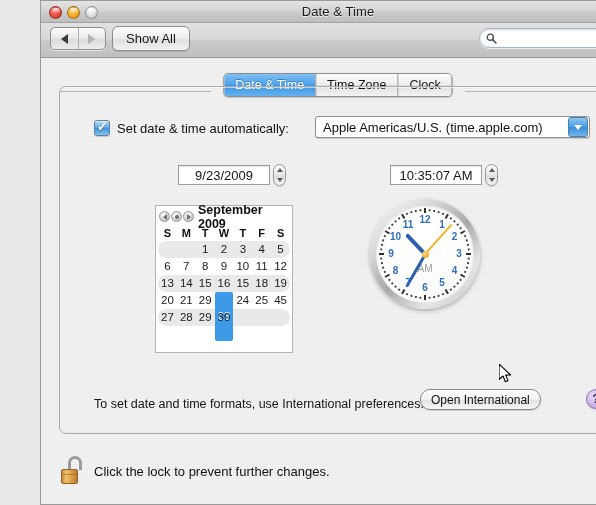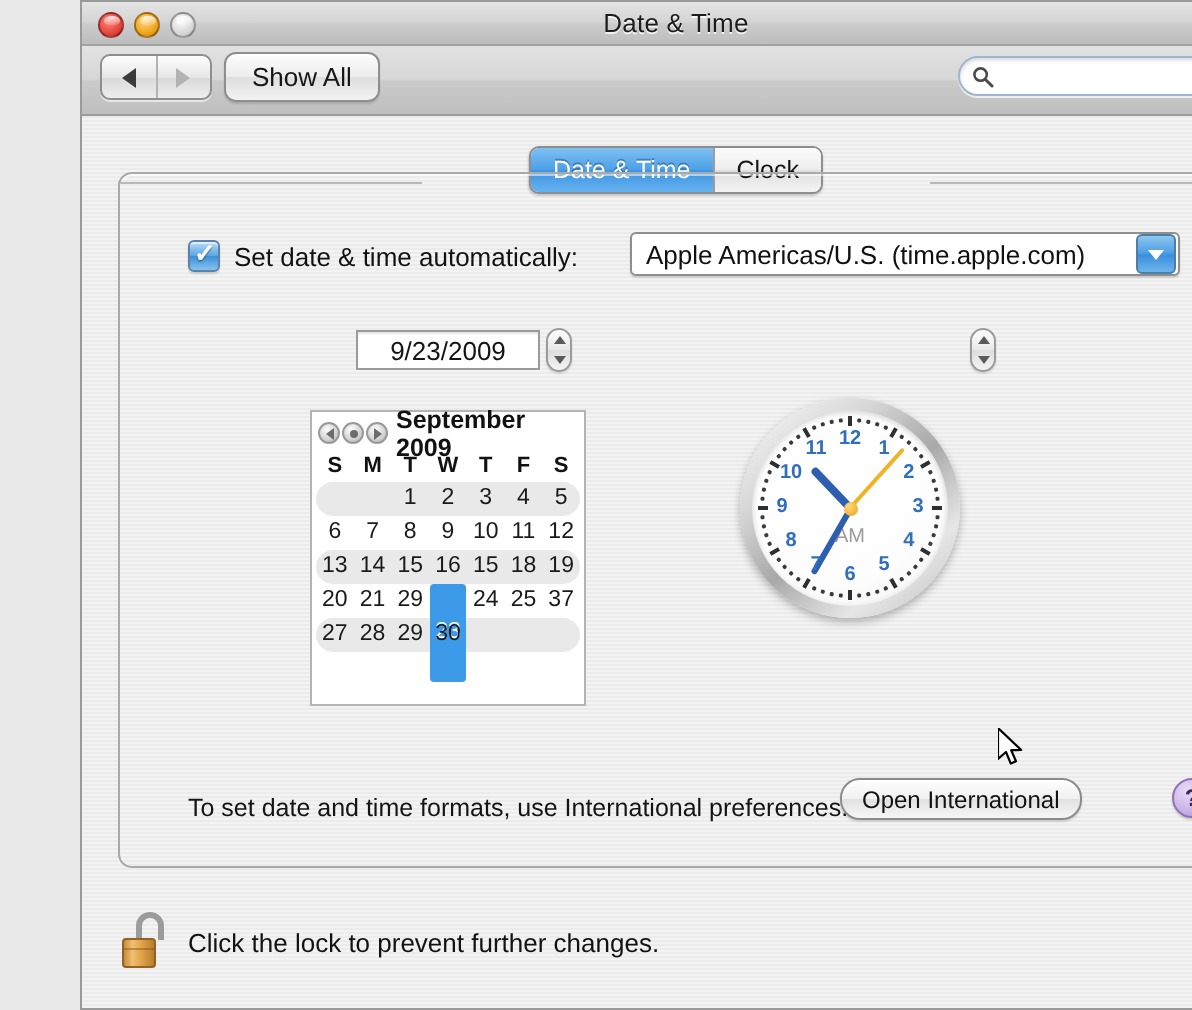--- a/index.html
+++ b/index.html
@@ -499,20 +499,23 @@
     </div>
 
     <div class="tabbar">
       <div class="tabrule" style="left:18px; width:152px;"></div>
       <div class="tabrule" style="right:18px; width:152px;"></div>
       <div class="tabs">
         <div class="tab active">
           <span>Date &amp; Time</span>
         </div>
         <div class="tab">
+          <span>Time Zone</span>
+        </div>
+        <div class="tab">
           <span>Clock</span>
         </div>
       </div>
     </div>
 
     <div class="panel">
 
       <div class="auto-row">
         <div class="checkbox">
           <span class="mark">✓</span>
@@ -528,20 +531,23 @@
       </div>
 
       <div class="field date">
         <span>9/23/2009</span>
       </div>
       <div class="stepper date">
         <span class="up"></span>
         <span class="dn2"></span>
       </div>
 
+      <div class="field time">
+        <span>10:35:07 AM</span>
+      </div>
       <div class="stepper time">
         <span class="up"></span>
         <span class="dn2"></span>
       </div>
 
       <div class="calendar">
         <div class="cal-head">
           <div class="cal-navs">
             <div class="cnav">
                 <span class="a l"></span>
@@ -594,21 +600,21 @@
               <div class="daycell"><span>18</span></div>
               <div class="daycell"><span>19</span></div>
             </div>
             <div class="wk">
               <div class="daycell"><span>20</span></div>
               <div class="daycell"><span>21</span></div>
               <div class="daycell"><span>29</span></div>
               <div class="daycell sel"><span style="background: rgb(61, 154, 232);">23</span></div>
               <div class="daycell"><span>24</span></div>
               <div class="daycell"><span>25</span></div>
-              <div class="daycell"><span>37</span></div>
+              <div class="daycell"><span>45</span></div>
             </div>
             <div class="wk shaded">
               <div class="daycell"><span>27</span></div>
               <div class="daycell"><span>28</span></div>
               <div class="daycell"><span>29</span></div>
               <div class="daycell"><span>30</span></div>
               <div class="daycell"><span></span></div>
               <div class="daycell"><span></span></div>
               <div class="daycell"><span></span></div>
             </div>

